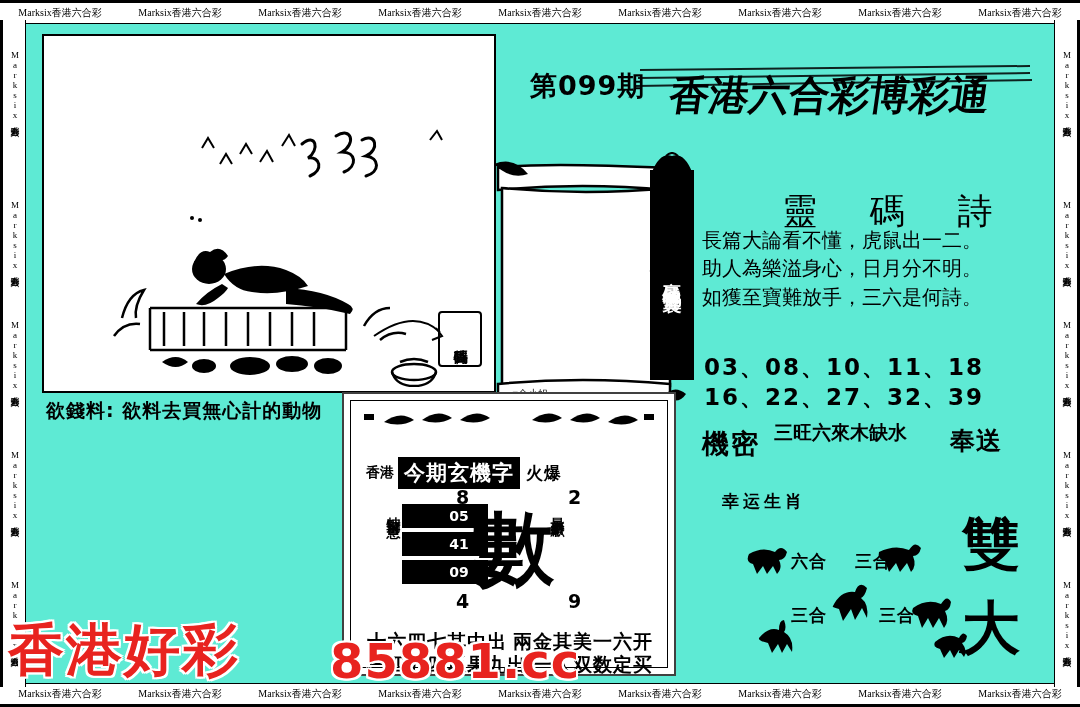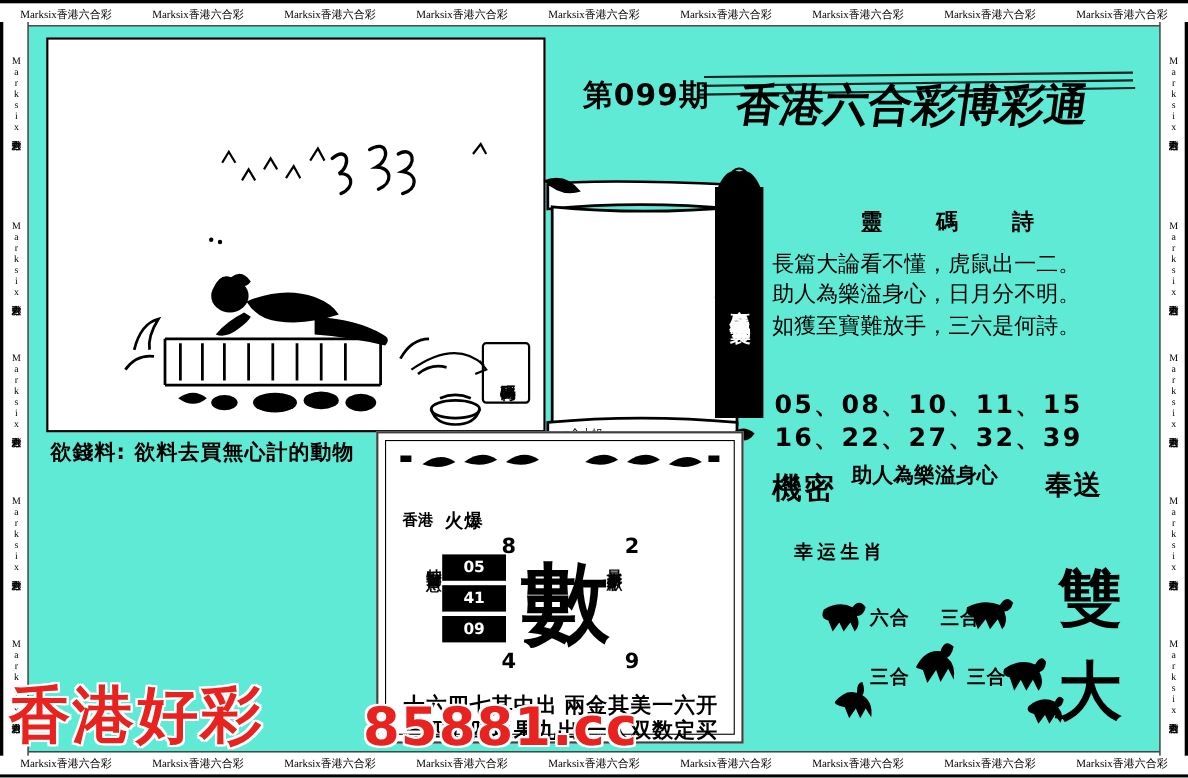--- a/index.html
+++ b/index.html
@@ -168,22 +168,22 @@
     position: absolute;
     left: 626px; top: 132px;
     width: 48px; height: 24px;
   }
 
   
   .poem-title {
     position: absolute;
     left: 760px; top: 168px;
     font-family: "Liberation Serif", "DejaVu Serif", serif;
-    font-size: 20px;
-    font-weight: bold;
+    font-size: 35px;
+    font-weight: normal;
     letter-spacing: 22px;
   }
   .poem-lines {
     position: absolute;
     left: 680px; top: 206px;
     width: 345px;
     font-family: "Liberation Serif", "DejaVu Serif", serif;
     font-size: 20px;
     line-height: 1.42;
     letter-spacing: 0px;
@@ -315,20 +315,21 @@
     display: flex; flex-direction: column; gap: 4px;
   }
   .bcell {
     width: 58px; height: 24px;
     background: #000;
     color: #fff;
     display: flex; align-items: center; justify-content: center;
     font-family: "DejaVu Sans", sans-serif;
     font-size: 14px;
     font-weight: bold;
+    padding-left: 28px;
   }
   .vlabel {
     position: absolute;
     writing-mode: vertical-rl;
     text-orientation: upright;
     font-family: "Liberation Serif", "DejaVu Serif", serif;
     font-size: 14px;
     font-weight: bold;
     letter-spacing: 2px;
   }
@@ -559,26 +560,26 @@
     <div class="black-banner">
       <span>赢钱锦囊</span>
     </div>
 
     <div class="poem-title">靈 碼 詩</div>
     <div class="poem-lines">
       <div>長篇大論看不懂，虎鼠出一二。</div>
       <div>助人為樂溢身心，日月分不明。</div>
       <div>如獲至寶難放手，三六是何詩。</div>
     </div>
-    <div class="num-row r1">05、08、10、11、15</div>
+    <div class="num-row r1">03、08、10、11、18</div>
     <div class="num-row r2">16、22、27、32、39</div>
 
     <div class="secret-label">機密</div>
     <div class="secret-text">
-      <div>助人為樂溢身心</div>
+      <div>三旺六來木缺水</div>
     </div>
     <div class="gift-label">奉送</div>
 
     <div class="lucky-title">幸运生肖</div>
     <div class="zodiac-area">
       <svg width="270" height="145" viewBox="0 0 270 145">
 
         <g fill="#000">
           <path d="M20 34 q14 -8 26 -2 q6 -8 12 0 q-2 8 -8 8 q4 8 -2 14 l-4 -8 l-6 8 l-4 -8 l-6 8 l-4 -10 q-8 -2 -4 -10z"></path>
         </g>
@@ -624,20 +625,21 @@
           <path d="M188 22 q16 -12 30 -2 q-14 8 -30 2z"></path>
           <path d="M226 22 q16 -12 30 -2 q-14 8 -30 2z"></path>
           <path d="M264 24 q16 -12 30 -2 q-14 8 -30 2z"></path>
           <path d="M20 16 l10 0 l0 6 l-10 0z"></path>
           <path d="M300 16 l10 0 l0 6 l-10 0z"></path>
         </g>
       </svg>
 
       <div class="mid-head">
         <span class="tag-small">香港</span>
+        <span class="tag-black">今期玄機字</span>
         <span class="tag-fire">火爆</span>
       </div>
 
       <div class="vlabel left">特別留意</div>
       <div class="vlabel right">最新奉獻</div>
 
       <div class="mid-left-col">
         <div class="bcell">05</div>
         <div class="bcell">41</div>
         <div class="bcell">09</div>

